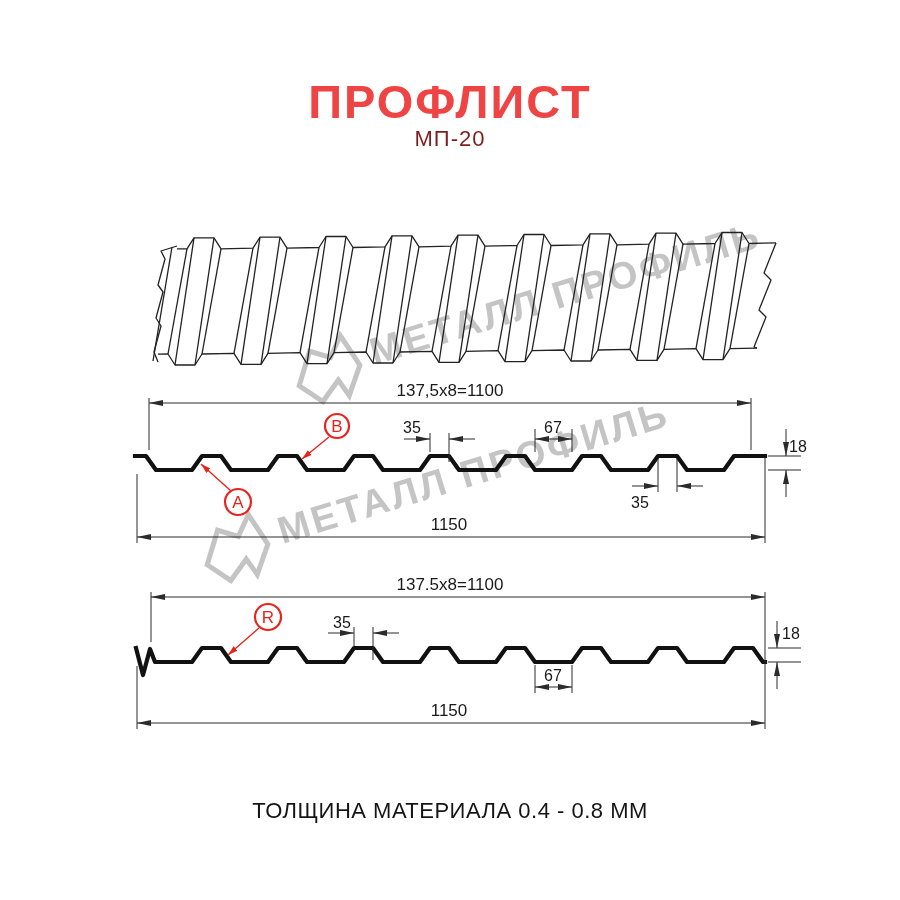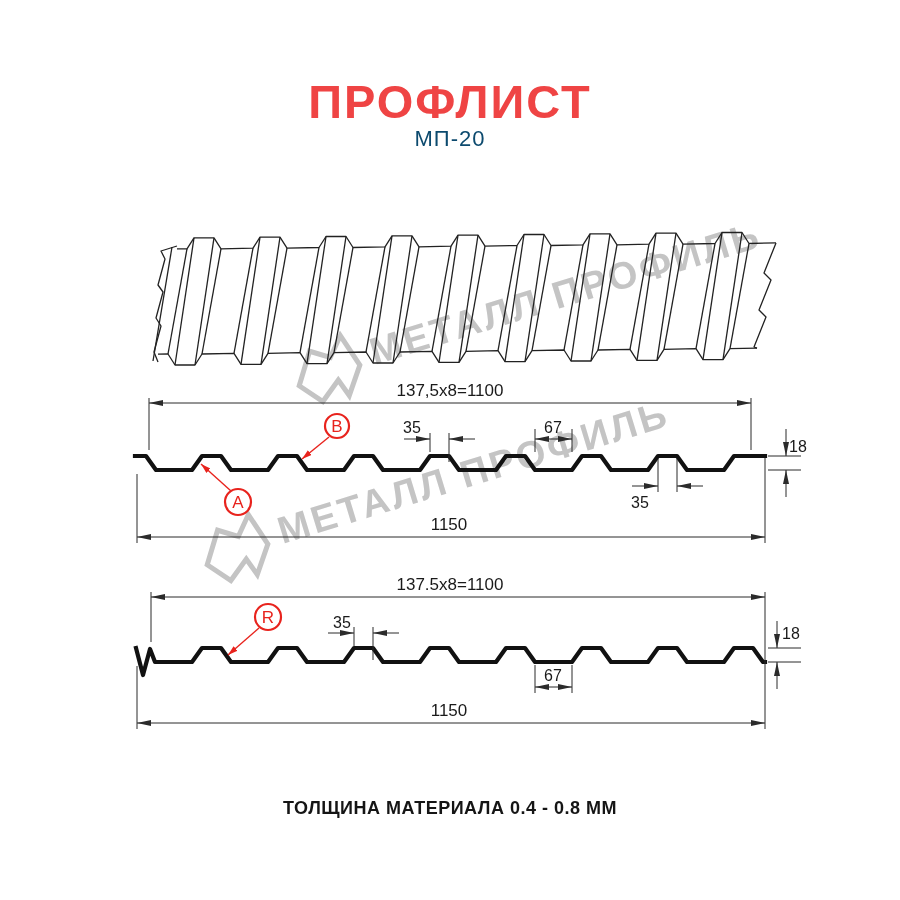--- a/index.html
+++ b/index.html
@@ -1,22 +1,22 @@
 <!DOCTYPE html>
 <html><head>
 <meta charset="utf-8">
 <style>
   html,body{margin:0;padding:0;background:#fff;}
   body{width:900px;height:900px;position:relative;font-family:"Liberation Sans",sans-serif;overflow:hidden;}
   .title{position:absolute;top:74px;left:0;width:900px;text-align:center;
          font-size:47px;font-weight:bold;letter-spacing:2px;color:#ef4444;}
   .subtitle{position:absolute;top:126px;left:0;width:900px;text-align:center;
-         font-size:22px;font-weight:400;letter-spacing:1px;color:#0c4a6e;}
+         font-size:22px;font-weight:400;letter-spacing:1px;color:#7f1d1d;}
   .footer{position:absolute;top:798px;left:0;width:900px;text-align:center;
-         font-size:18px;font-weight:700;letter-spacing:.5px;color:#151515;}
+         font-size:22px;font-weight:400;letter-spacing:.5px;color:#151515;}
   svg{position:absolute;top:0;left:0;}
   .ext{stroke:#2b2b2b;stroke-width:1;fill:none;}
   .profile{stroke:#111;stroke-width:4.2;fill:none;stroke-linejoin:round;stroke-linecap:square;}
   .p3d{stroke:#222;stroke-width:1.3;fill:none;stroke-linejoin:round;}
   .wm-logo{stroke:#c4c4c4;stroke-width:5;fill:none;stroke-linejoin:miter;}
   .wm-text{fill:#c4c4c4;font-weight:bold;font-size:38px;letter-spacing:3px;
            font-family:"Liberation Sans",sans-serif;}
   .dim{fill:#1a1a1a;font-size:16px;font-family:"Liberation Sans",sans-serif;}
   .t17{font-size:17px;}
   .redring{stroke:#e8231d;stroke-width:2.2;fill:none;}

